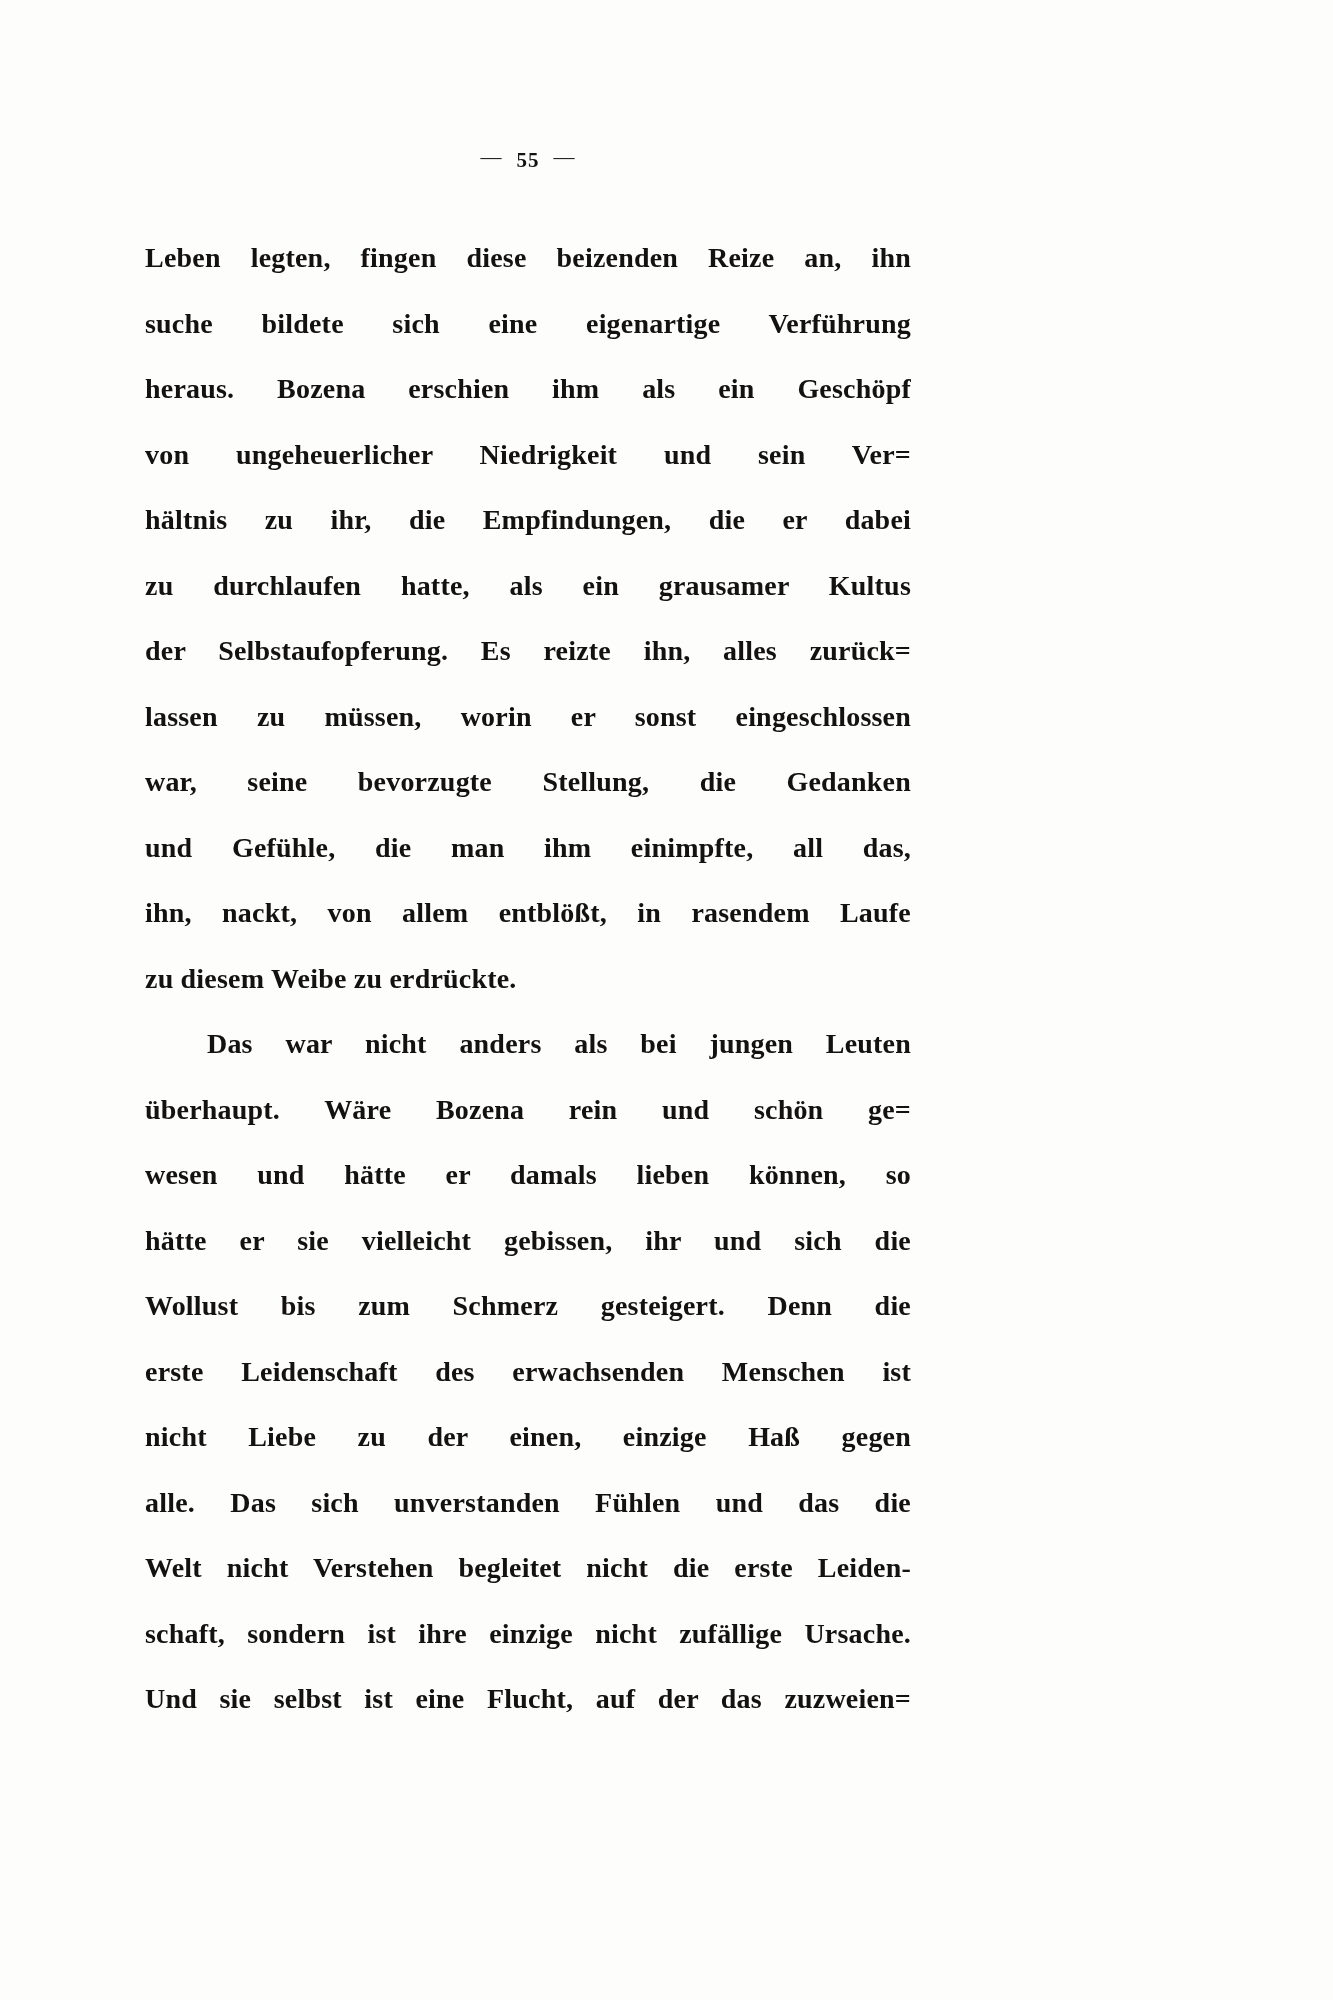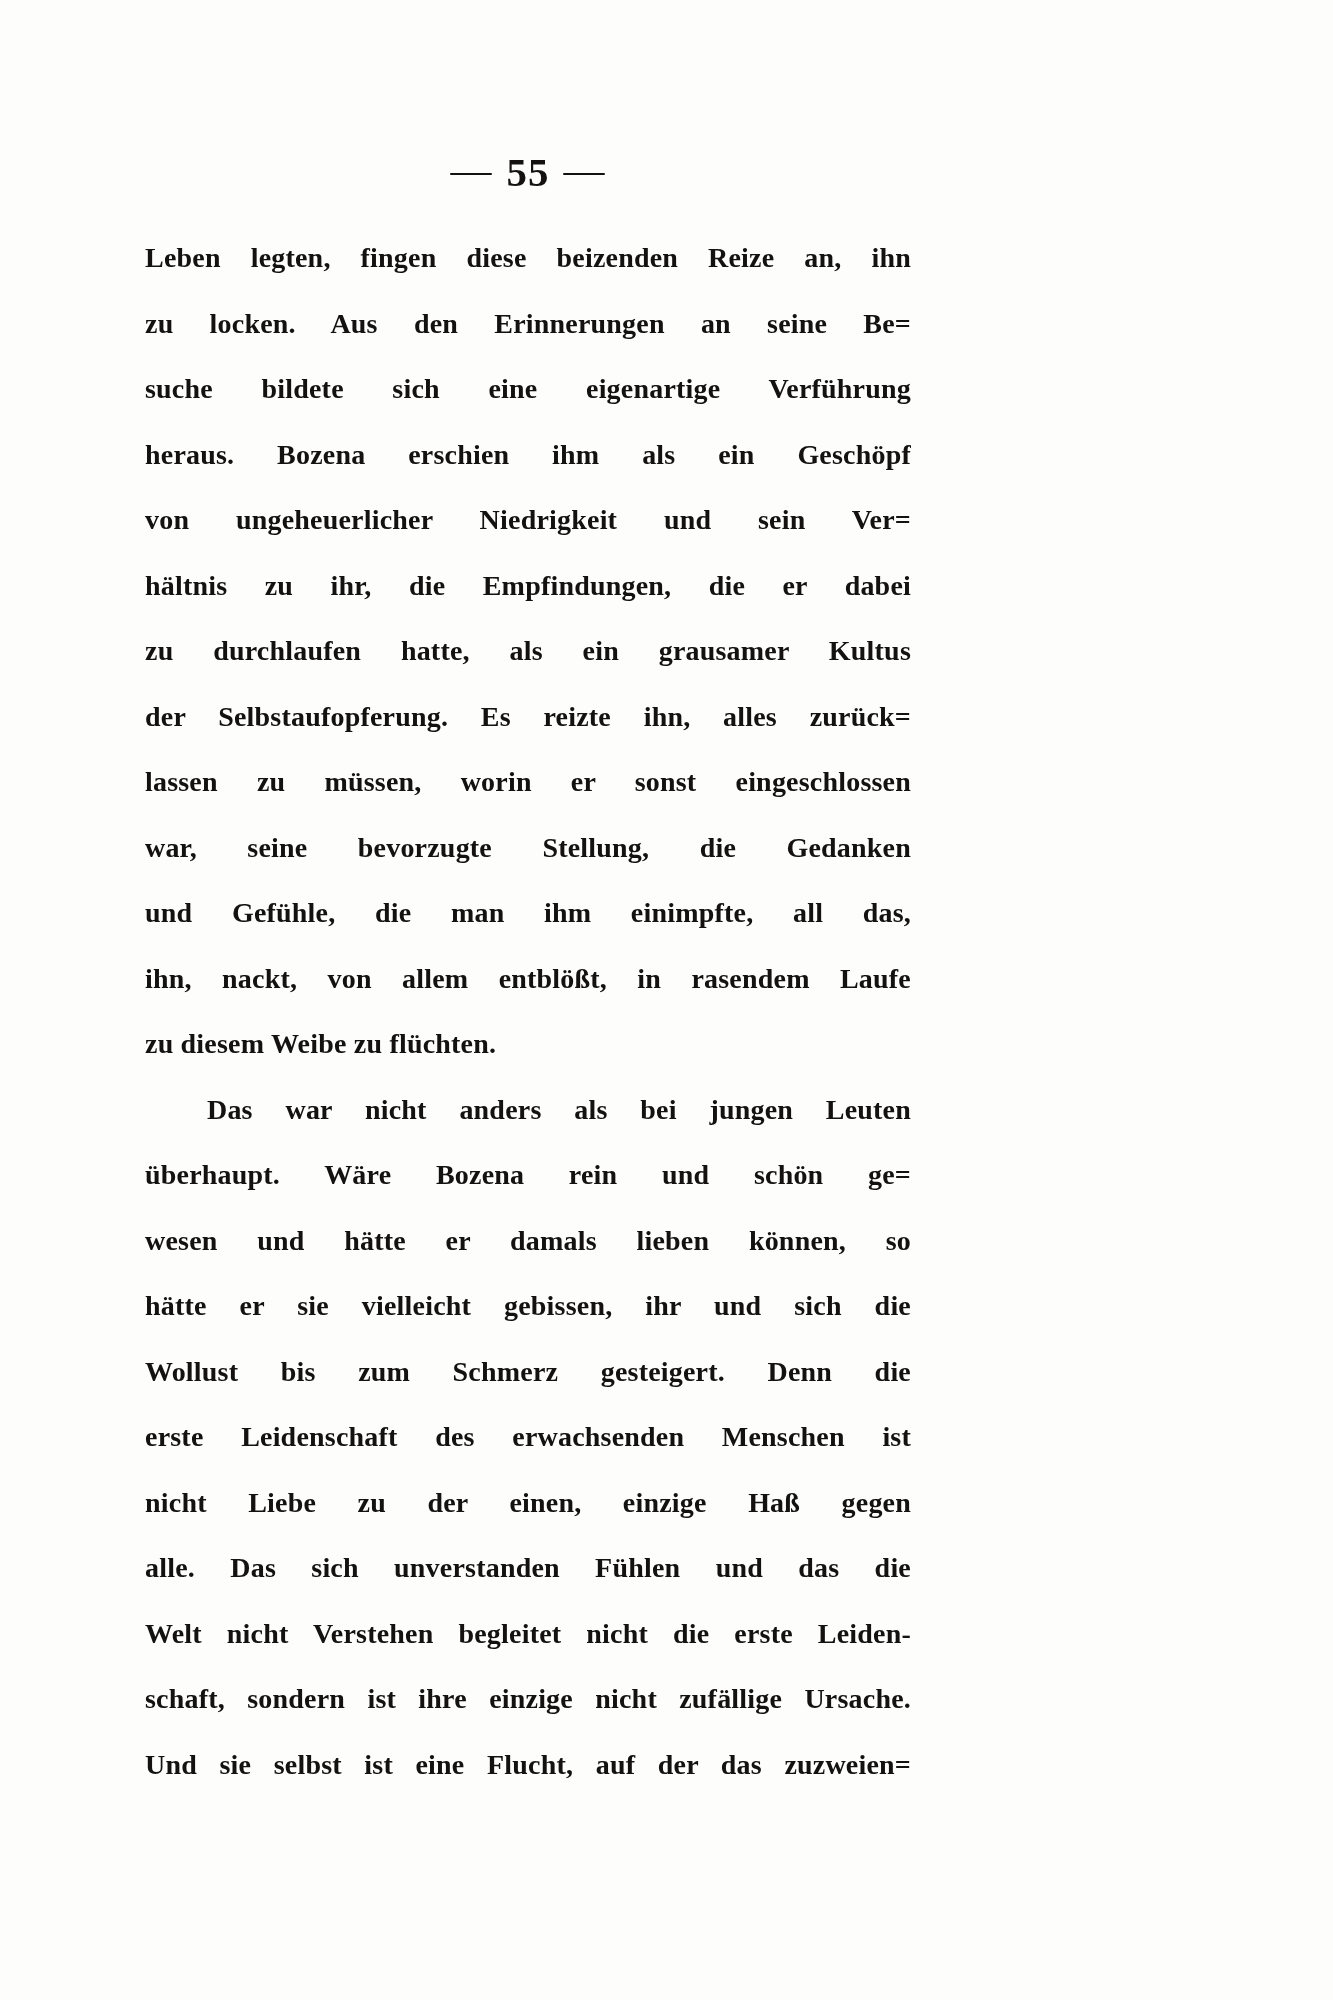--- a/index.html
+++ b/index.html
@@ -16,21 +16,21 @@
     color: #141210;
     font-family: "Liberation Serif", serif;
     overflow: hidden;
   }
   .page-header {
     position: absolute;
     top: 148px;
     left: 145px;
     width: 766px;
     text-align: center;
-    font-size: 41px;
+    font-size: 21px;
     font-weight: bold;
     letter-spacing: 1px;
     white-space: nowrap;
   }
   .page-header .dash {
     font-weight: normal;
     padding: 0 14px;
     position: relative;
     top: -3px;
   }
@@ -63,32 +63,31 @@
 <body>
 
 <div class="page">
 
   <div class="page-header">
     <span class="dash">—</span><span>55</span><span class="dash">—</span>
   </div>
 
   <div class="text-block">
       <div class="line">Leben legten, fingen diese beizenden Reize an, ihn</div>
-      <div class="line">zu locken. Aus den Erinnerungen an seine Be=</div>
       <div class="line">suche bildete sich eine eigenartige Verführung</div>
       <div class="line">heraus. Bozena erschien ihm als ein Geschöpf</div>
       <div class="line">von ungeheuerlicher Niedrigkeit und sein Ver=</div>
       <div class="line">hältnis zu ihr, die Empfindungen, die er dabei</div>
       <div class="line">zu durchlaufen hatte, als ein grausamer Kultus</div>
       <div class="line">der Selbstaufopferung. Es reizte ihn, alles zurück=</div>
       <div class="line">lassen zu müssen, worin er sonst eingeschlossen</div>
       <div class="line">war, seine bevorzugte Stellung, die Gedanken</div>
       <div class="line">und Gefühle, die man ihm einimpfte, all das,</div>
       <div class="line">ihn, nackt, von allem entblößt, in rasendem Laufe</div>
-      <div class="line para-end">zu diesem Weibe zu flüchten.</div>
+      <div class="line para-end">zu diesem Weibe zu erdrückte.</div>
       <div class="line indent">Das war nicht anders als bei jungen Leuten</div>
       <div class="line">überhaupt. Wäre Bozena rein und schön ge=</div>
       <div class="line">wesen und hätte er damals lieben können, so</div>
       <div class="line">hätte er sie vielleicht gebissen, ihr und sich die</div>
       <div class="line">Wollust bis zum Schmerz gesteigert. Denn die</div>
       <div class="line">erste Leidenschaft des erwachsenden Menschen ist</div>
       <div class="line">nicht Liebe zu der einen, einzige Haß gegen</div>
       <div class="line">alle. Das sich unverstanden Fühlen und das die</div>
       <div class="line">Welt nicht Verstehen begleitet nicht die erste Leiden-</div>
       <div class="line">schaft, sondern ist ihre einzige nicht zufällige Ursache.</div>

